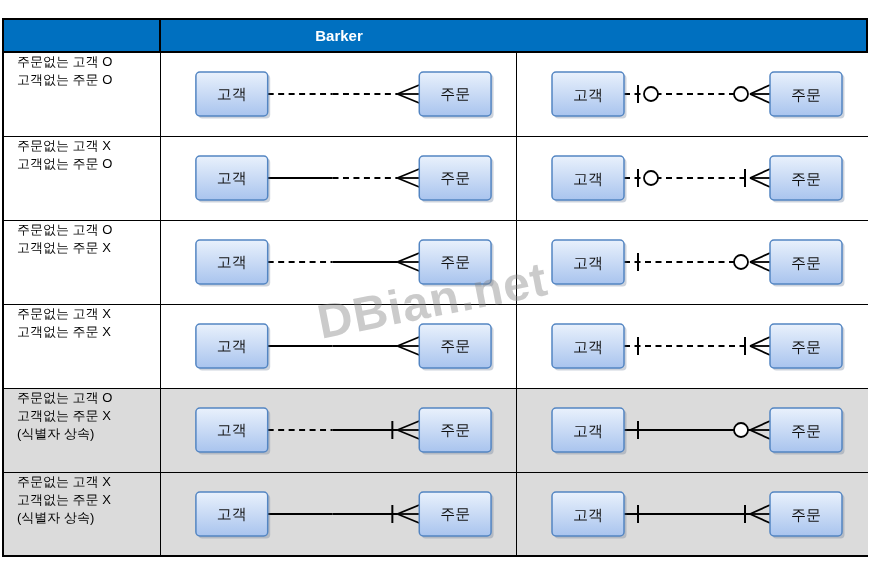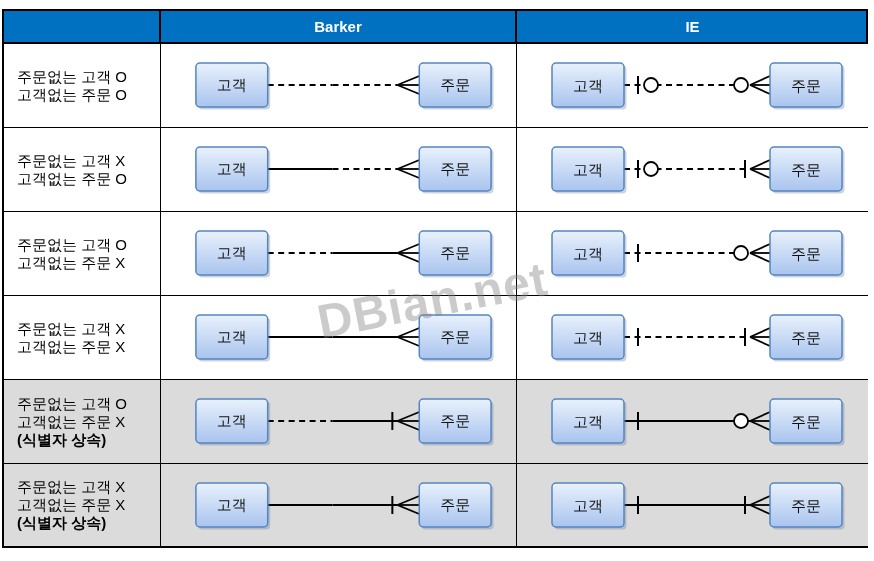--- a/index.html
+++ b/index.html
@@ -1,49 +1,46 @@
 <!DOCTYPE html>
 <html style="--header-bg: #0070C0; --header-text: #FFFFFF; --shaded-bg: #DBDBDB; --wm-color: rgba(130,130,130,0.42);"><head>
 <meta charset="utf-8">
 <style>
   * { margin:0; padding:0; box-sizing:border-box; }
   html,body { width:874px; height:561px; background:#ffffff; overflow:hidden;
     font-family:"Liberation Sans","DejaVu Sans",sans-serif; position:relative; }
-  .table { position:absolute; left:2px; top:9px; width:866px; border-left:2px solid #000; background:#a21caf; }
+  .table { position:absolute; left:2px; top:18px; width:866px; border-left:2px solid #000; background:#a21caf; }
   .header-row { display:grid; grid-template-columns:157px 356px 351px; height:35px;
     background:var(--header-bg,#0070C0); border-top:2px solid #000; border-bottom:2px solid #000; border-right:2px solid #000; }
   .hcell { display:flex; align-items:center; justify-content:center; color:var(--header-text,#fff);
     font-weight:bold; font-size:15px; border-right:2px solid #000; }
   .hcell:last-child { border-right:none; }
   .row { display:grid; grid-template-columns:157px 356px 351px; height:84px; border-bottom:1.5px solid #000; background:#fff; }
   .row:last-child { border-bottom:2px solid #000; }
   .row.shaded { background:var(--shaded-bg,#DBDBDB); }
-  .label-cell { display:flex; flex-direction:column; justify-content:center; padding-left:13px;
-    font-size:15px; line-height:18px; color:#000; border-right:1.5px solid #000; }
-  .lab-line.bold { font-weight:bold; }
+  .label-cell { display:flex; flex-direction:column; justify-content:flex-start; padding-left:13px;
+    font-size:13px; line-height:18px; color:#000; border-right:1.5px solid #000; }
+  .lab-line.bold { font-weight:normal; }
   .diagram-cell { display:flex; align-items:flex-start; border-right:1.5px solid #000; overflow:hidden; }
   .diagram-cell.ie { border-right:none; }
   .diagram-cell svg { display:block; }
   .watermark { position:absolute; left:318px; top:295px; font-size:48px; font-weight:bold;
     letter-spacing:1px; color:var(--wm-color,rgba(130,130,130,0.42));
     transform:rotate(-11deg); transform-origin:left center; pointer-events:none; z-index:5; white-space:nowrap; }
 </style>
 </head>
 <body>
 
 <div class="page">
   <div class="table">
     <div class="header-row">
       <div class="hcell"></div>
       <div class="hcell">
         <span>Barker</span>
       </div>
-      <div class="hcell">
-        <span>IE</span>
-      </div>
     </div>
     <div id="rows">
         <div class="row">
           <div class="cell label-cell">
             <div class="lab-line">주문없는 고객 O</div>
             <div class="lab-line">고객없는 주문 O</div>
           </div>
           <div class="diagram-cell barker">
             <svg viewBox="0 0 356 82" width="356" height="82">
               <defs>

